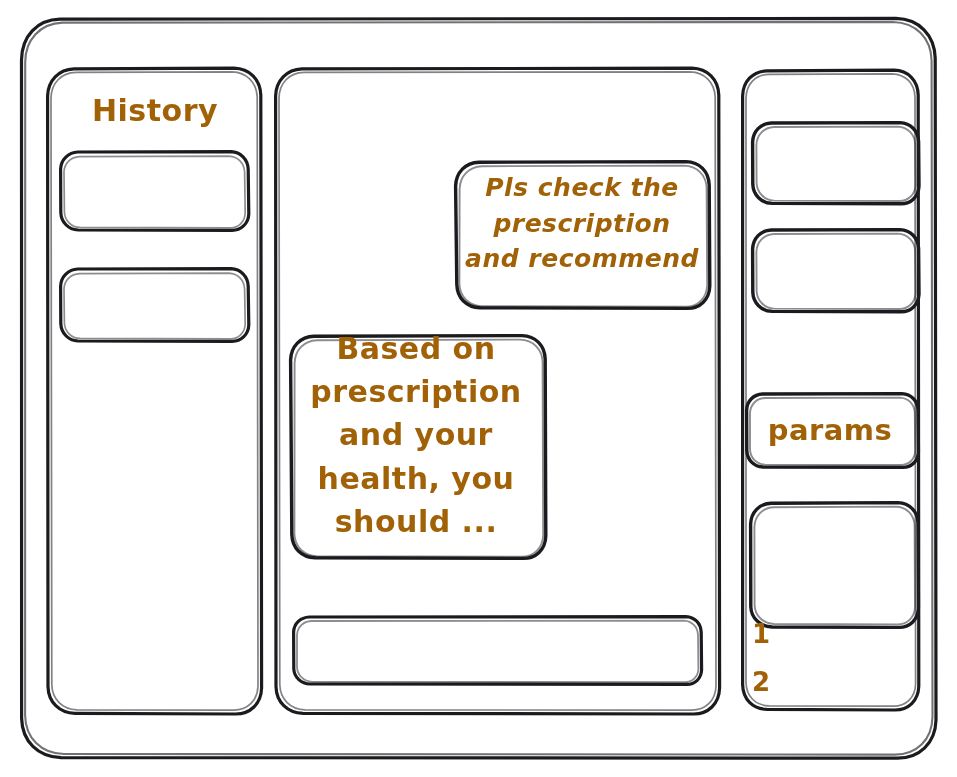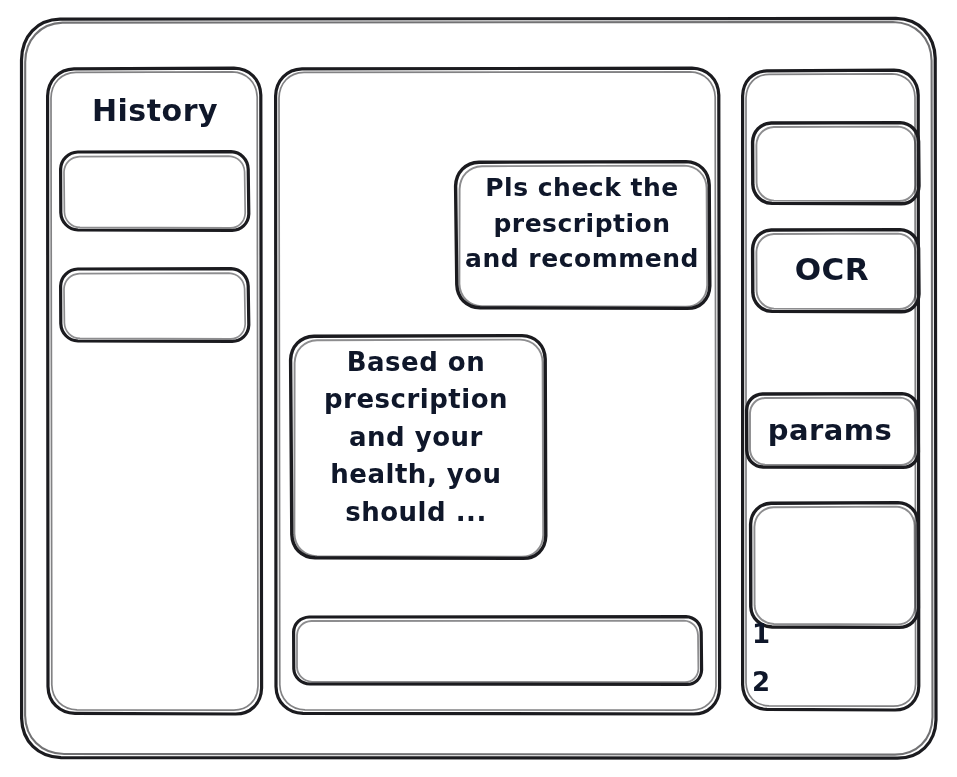--- a/index.html
+++ b/index.html
@@ -23,21 +23,21 @@
     position: absolute;
     top: 0;
     left: 0;
     width: 957px;
     height: 777px;
     pointer-events: none;
   }
   .lbl {
     position: absolute;
     font-family: "DejaVu Sans", sans-serif;
-    color: #0f172a;
+    color: #a16207;
     font-weight: 700;
     letter-spacing: 0.5px;
     text-align: center;
     line-height: 1.28;
     white-space: pre-line;
     user-select: none;
   }
   .hit {
     position: absolute;
   }
@@ -47,24 +47,25 @@
     font-size: 30px;
   }
   #agent-title {
     left: 300px; top: 96px; width: 400px;
     font-size: 32px;
   }
   #user-msg-text {
     left: 462px; top: 170px; width: 240px;
     font-size: 25px;
     line-height: 1.42;
+    font-style: italic;
   }
   #assistant-msg-text {
-    left: 300px; top: 344px; width: 232px;
-    font-size: 26px;
+    left: 300px; top: 327px; width: 232px;
+    font-size: 30px;
     line-height: 1.44;
     text-align: center;
   }
   #llm-label {
     left: 756px; top: 143px; width: 152px;
     font-size: 31px;
   }
   #ocr-label {
     left: 756px; top: 250px; width: 152px;
     font-size: 31px;
@@ -247,21 +248,20 @@
   <div class="lbl" id="assistant-msg-text">Based on
 prescription
 and your
 health, you
 should ...</div>
 
   <div class="hit" style="left:293px; top:617px; width:409px; height:68px;"></div>
 
   <div class="hit" style="left:752px; top:122px; width:167px; height:82px;"></div>
 
-  <div class="lbl" id="ocr-label">OCR</div>
   <div class="hit" style="left:752px; top:229px; width:167px; height:83px;"></div>
 
   <div class="lbl" id="params-label">params</div>
   <div class="hit" style="left:746px; top:393px; width:172px; height:75px;"></div>
 
   <div class="hit" style="left:750px; top:502px; width:168px; height:126px;"></div>
 
   <div class="lbl" id="doc-item-1">1</div>
 
   <div class="lbl" id="doc-item-2">2</div>

